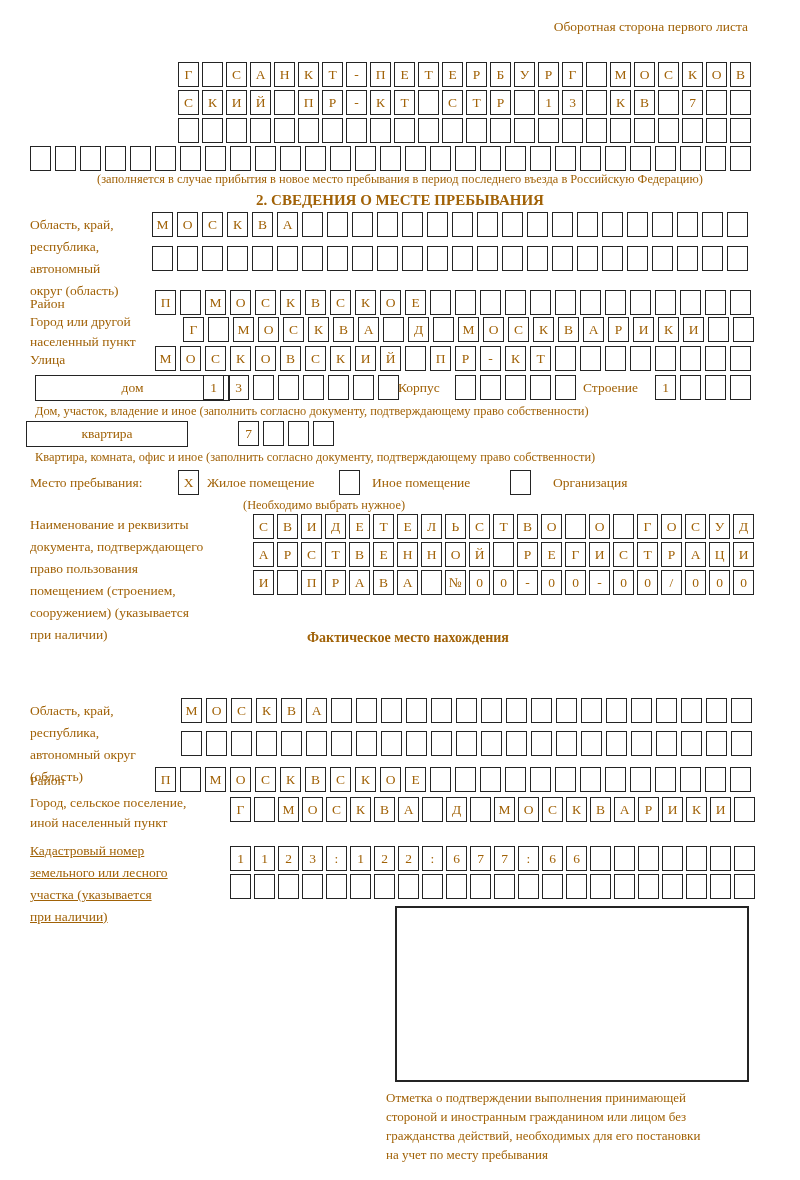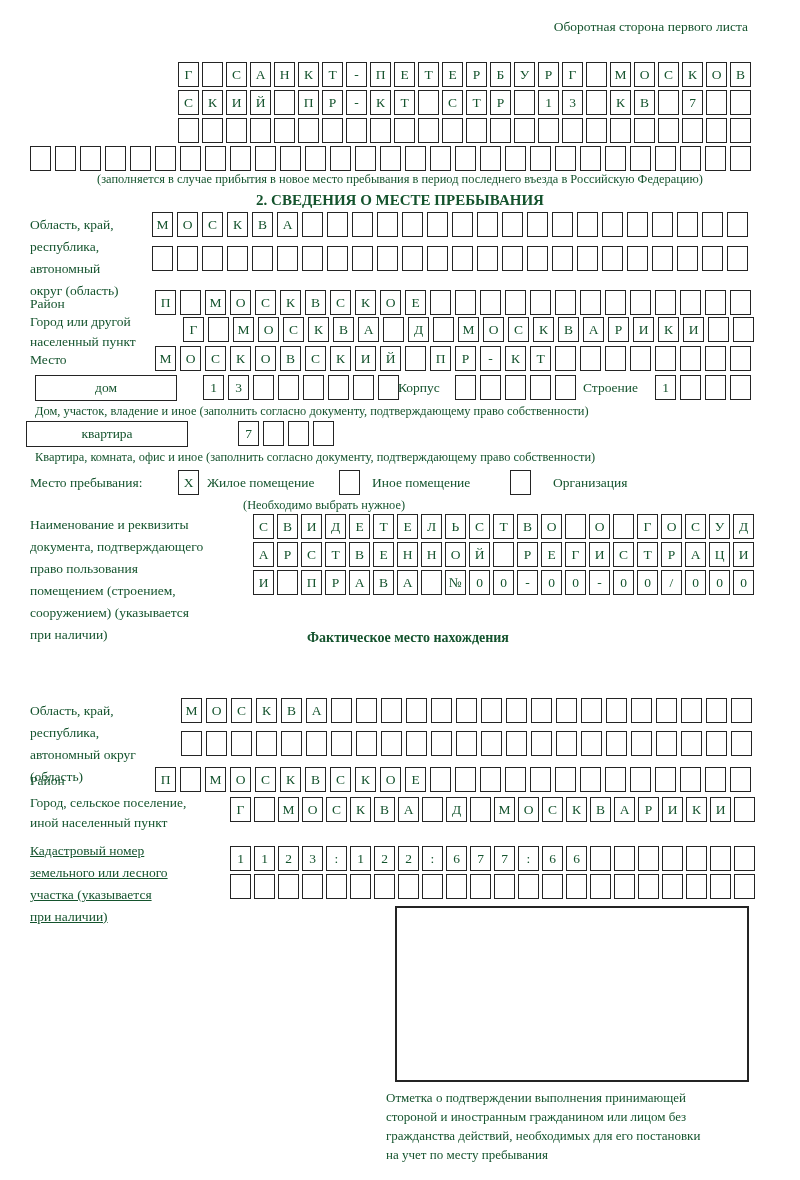--- a/index.html
+++ b/index.html
@@ -1,18 +1,18 @@
 <!DOCTYPE html>
 <html><head>
 <meta charset="utf-8">
 <style>
   html,body { margin:0; padding:0; background:#ffffff; }
   .page {
     position:relative; width:800px; height:1180px; background:#ffffff;
-    font-family:"Liberation Serif","DejaVu Serif",serif; color:#14532d;
+    font-family:"Liberation Serif","DejaVu Serif",serif; color:#a16207;
     overflow:hidden;
   }
   .abs { position:absolute; }
   .cellrow { position:absolute; display:flex; gap:4px; }
   .cellrow.tight { gap:3px; }
   .cell {
     width:21px; height:25px; box-sizing:border-box; flex:0 0 auto;
     border:1.8px solid #242424; display:flex; align-items:center; justify-content:center;
     font-size:13.5px; line-height:1;
   }
@@ -260,21 +260,21 @@
       <div class="cell">В</div>
       <div class="cell">А</div>
       <div class="cell">Р</div>
       <div class="cell">И</div>
       <div class="cell">К</div>
       <div class="cell">И</div>
       <div class="cell"></div>
       <div class="cell"></div>
     </div>
 
-  <div class="abs lbl" style="left:30px; top:349px;">Место</div>
+  <div class="abs lbl" style="left:30px; top:349px;">Улица</div>
   <div class="cellrow" style="left:155px; top:346px;">
       <div class="cell">М</div>
       <div class="cell">О</div>
       <div class="cell">С</div>
       <div class="cell">К</div>
       <div class="cell">О</div>
       <div class="cell">В</div>
       <div class="cell">С</div>
       <div class="cell">К</div>
       <div class="cell">И</div>
@@ -288,21 +288,21 @@
       <div class="cell"></div>
       <div class="cell"></div>
       <div class="cell"></div>
       <div class="cell"></div>
       <div class="cell"></div>
       <div class="cell"></div>
       <div class="cell"></div>
       <div class="cell"></div>
     </div>
 
-  <div class="widebox" style="left:35px; top:375px; width:142px;">дом</div>
+  <div class="widebox" style="left:35px; top:375px; width:195px;">дом</div>
   <div class="cellrow" style="left:203px; top:375px;">
       <div class="cell">1</div>
       <div class="cell">3</div>
       <div class="cell"></div>
       <div class="cell"></div>
       <div class="cell"></div>
       <div class="cell"></div>
       <div class="cell"></div>
       <div class="cell"></div>
     </div>

